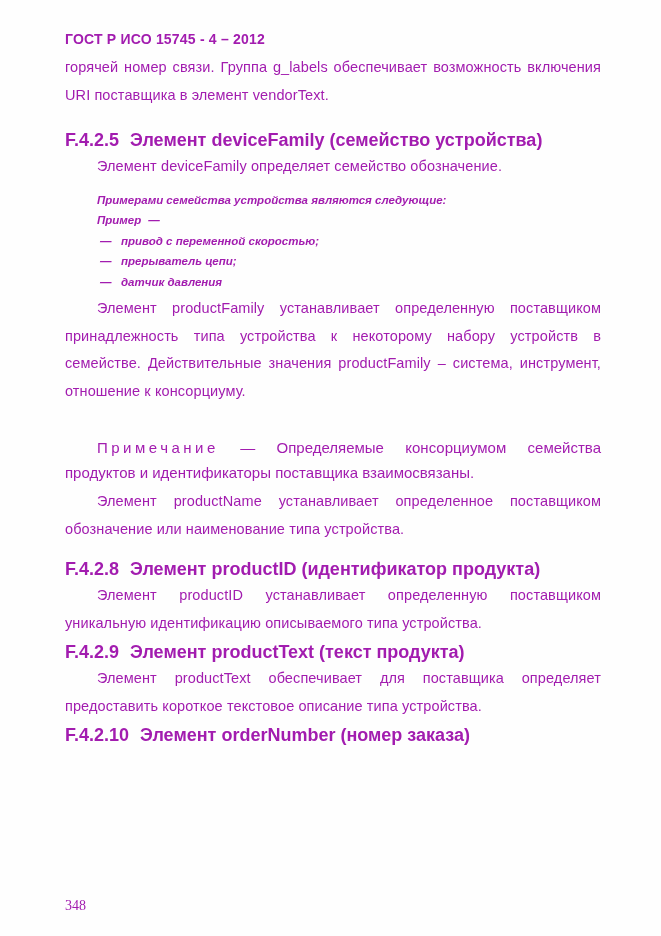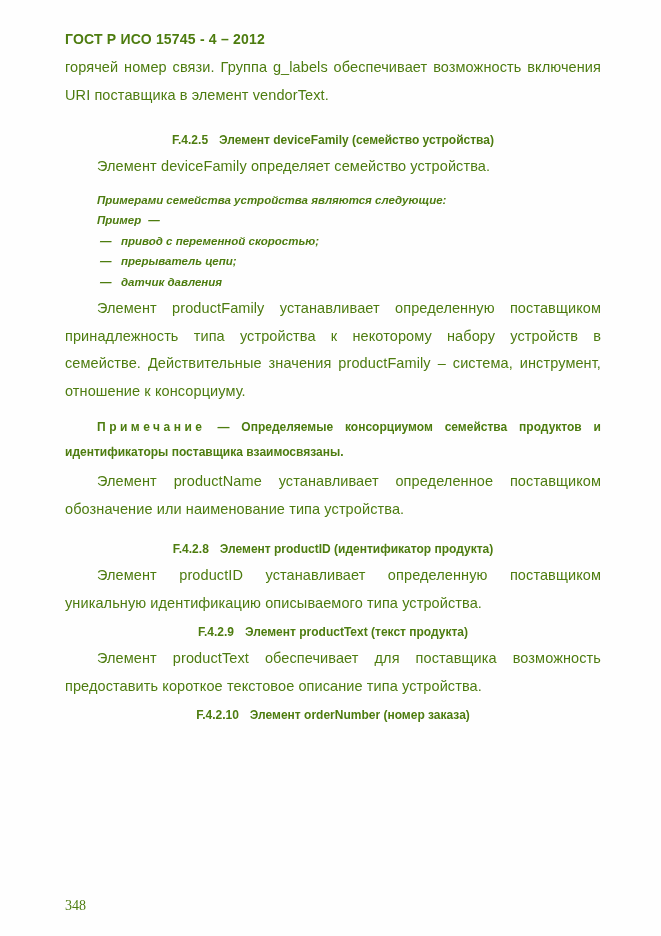--- a/index.html
+++ b/index.html
@@ -2,69 +2,67 @@
 <html lang="ru"><head>
 <meta charset="utf-8">
 <style>
   html, body { margin: 0; padding: 0; background: #ffffff; }
   .page {
     position: relative;
     width: 661px;
     height: 936px;
     box-sizing: border-box;
     background: #fefefe;
-    color: #4d7c0f;
+    color: #a21caf;
     font-family: "Liberation Sans", sans-serif;
     padding: 30px 60px 7px 65px;
     overflow: hidden;
   }
   .running-header {
     font-size: 14px;
     font-weight: bold;
     line-height: 18px;
     letter-spacing: 0.2px;
     margin-bottom: 6px;
   }
   p { margin: 0; }
   .body-par {
     font-size: 14.5px;
     line-height: 27.5px;
     text-align: justify;
     letter-spacing: 0.1px;
   }
   .body-par.indent { text-indent: 32px; }
   .heading {
-    font-size: 12px;
+    font-size: 18px;
     font-weight: bold;
     line-height: 19px;
     white-space: nowrap;
-    text-align: center;
   }
   .heading .h-num { margin-right: 11px; }
   .mt-sec   { margin-top: 22px; }
   .mt-body  { margin-top: 3px; }
   
   .example {
     margin: 9px 0 0 32px;
     font-size: 11.5px;
     font-weight: bold;
     font-style: italic;
     line-height: 20.5px;
   }
   .example .ex-dash { margin-left: 7px; letter-spacing: -1px; }
   .ex-item { display: flex; margin-left: 3px; }
   .ex-item .li-dash { width: 21px; flex: 0 0 21px; }
   
   .note {
-    margin-top: 10px;
-    font-size: 12px;
+    margin-top: 30px;
+    font-size: 15px;
     line-height: 25px;
     text-align: justify;
     text-indent: 32px;
-    font-weight: bold;
   }
   .note-label { letter-spacing: 3.5px; }
   .page-number {
     position: absolute;
     left: 65px;
     top: 898px;
     font-family: "Liberation Serif", serif;
     font-size: 14px;
     font-weight: normal;
   }
@@ -72,21 +70,21 @@
 </head>
 <body>
 
 <div class="page">
 
   <div class="running-header">ГОСТ Р ИСО 15745 - 4 – 2012</div>
 
   <p class="body-par">горячей номер связи. Группа g_labels обеспечивает возможность включения URI поставщика в элемент vendorText.</p>
 
   <p class="heading mt-sec"><span class="h-num">F.4.2.5</span><span>Элемент deviceFamily (семейство устройства)</span></p>
-  <p class="body-par indent mt-body">Элемент deviceFamily определяет семейство устройства.</p>
+  <p class="body-par indent mt-body">Элемент deviceFamily определяет семейство обозначение.</p>
 
   <div class="example">
     <div>Примерами семейства устройства являются следующие:</div>
     <div><span>Пример</span><span class="ex-dash">—</span></div>
     <div class="ex-item">
       <span class="li-dash">—</span>
       <span>привод с переменной скоростью;</span>
     </div>
     <div class="ex-item">
       <span class="li-dash">—</span>
@@ -101,18 +99,18 @@
   <p class="body-par indent mt-body">Элемент productFamily устанавливает определенную поставщиком принадлежность типа устройства к некоторому набору устройств в семействе. Действительные значения productFamily – система, инструмент, отношение к консорциуму.</p>
 
   <p class="note"><span class="note-label">Примечание</span> <span>—</span> <span>Определяемые консорциумом семейства продуктов и идентификаторы поставщика взаимосвязаны.</span></p>
 
   <p class="body-par indent mt-body">Элемент productName устанавливает определенное поставщиком обозначение или наименование типа устройства.</p>
 
   <p class="heading" style="margin-top:17px;"><span class="h-num">F.4.2.8</span><span>Элемент productID (идентификатор продукта)</span></p>
   <p class="body-par indent mt-body">Элемент productID устанавливает определенную поставщиком уникальную идентификацию описываемого типа устройства.</p>
 
   <p class="heading" style="margin-top:6px;"><span class="h-num">F.4.2.9</span><span>Элемент productText (текст продукта)</span></p>
-  <p class="body-par indent mt-body">Элемент productText обеспечивает для поставщика возможность предоставить короткое текстовое описание типа устройства.</p>
+  <p class="body-par indent mt-body">Элемент productText обеспечивает для поставщика определяет предоставить короткое текстовое описание типа устройства.</p>
 
   <p class="heading" style="margin-top:6px;"><span class="h-num">F.4.2.10</span><span>Элемент orderNumber (номер заказа)</span></p>
 
   <div class="page-number">348</div>
 </div>
 
 </body></html>

